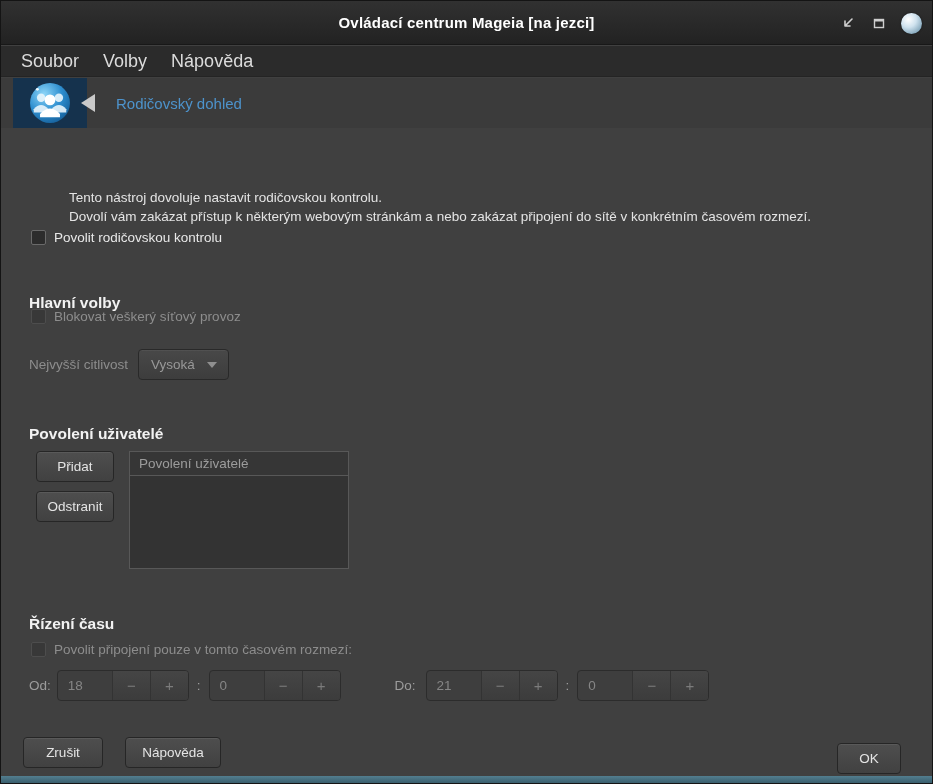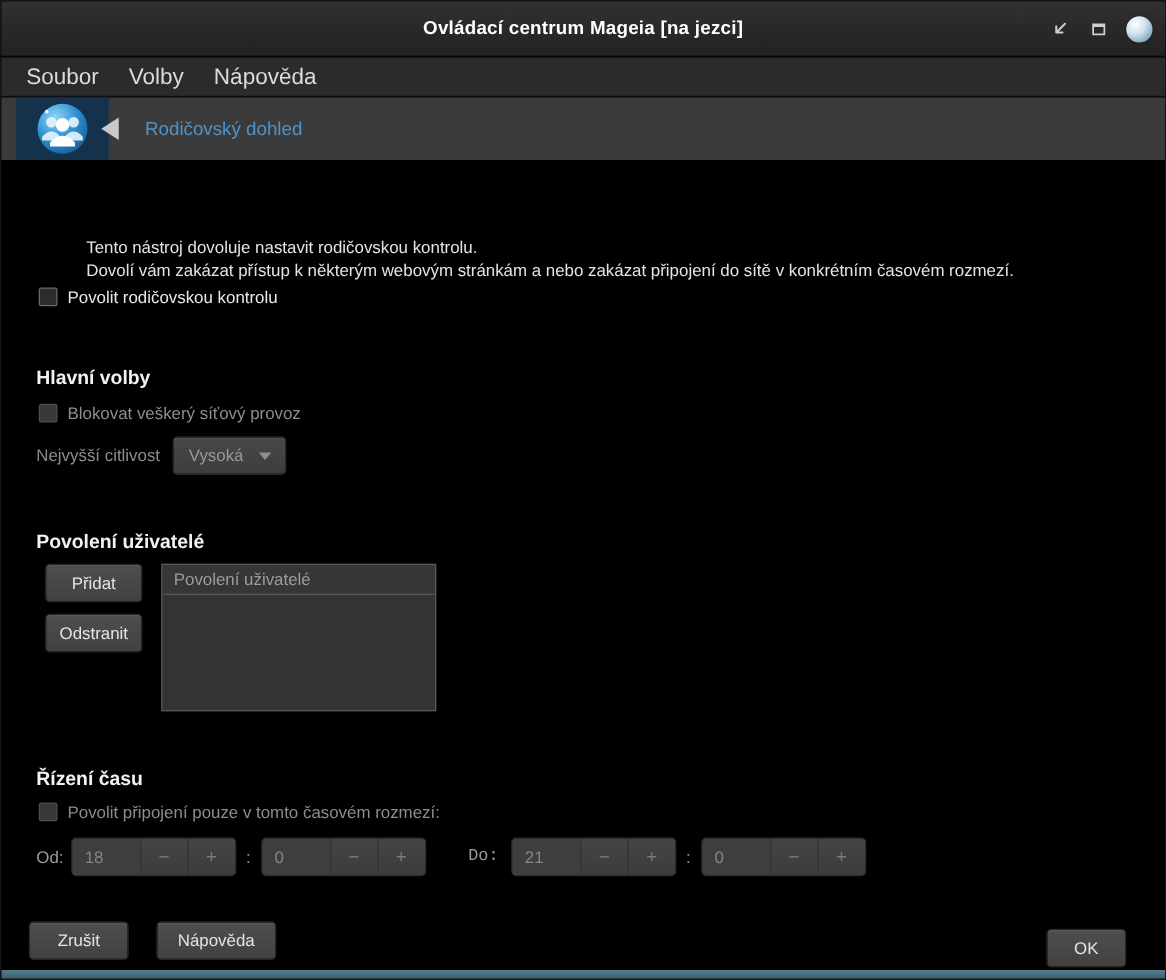--- a/index.html
+++ b/index.html
@@ -1,21 +1,21 @@
 <!DOCTYPE html>
 <html><head>
 <meta charset="utf-8">
 <style>
   * { box-sizing: border-box; margin: 0; padding: 0; }
   html,body { background:#1d1d1d; }
   body { font-family:"Liberation Sans", sans-serif; }
 
   .window {
     position:relative; width:933px; height:784px;
-    background:#000000; border:1px solid #141414; overflow:hidden;
+    background:#404040; border:1px solid #141414; overflow:hidden;
   }
 
   
   .titlebar {
     position:absolute; top:0; left:0; right:0; height:44px;
     background:linear-gradient(#313131,#222222);
     border-bottom:1px solid #181818;
   }
   .titlebar .title {
     position:absolute; inset:0; display:flex; align-items:center; justify-content:center;
@@ -204,21 +204,21 @@
     <div>Dovolí vám zakázat přístup k některým webovým stránkám a nebo zakázat připojení do sítě v konkrétním časovém rozmezí.</div>
   </div>
 
   <div class="abs cb-row" style="top:229px; left:30px;">
     <span class="checkbox"></span>
     <span class="label">Povolit rodičovskou kontrolu</span>
   </div>
 
   <div class="abs section-heading" style="top:293px; left:28px;">Hlavní volby</div>
 
-  <div class="abs cb-row disabled" style="top:322px; left:30px;">
+  <div class="abs cb-row disabled" style="top:308px; left:30px;">
     <span class="checkbox"></span>
     <span class="label">Blokovat veškerý síťový provoz</span>
   </div>
 
   <div class="abs" style="top:348px; left:28px; display:flex; align-items:center;">
     <span class="muted" style="font-size:13.5px;">Nejvyšší citlivost</span>
     <span class="dropdown">
       <span>Vysoká</span>
       <span class="caret"></span>
     </span>
@@ -253,21 +253,21 @@
     </span>
 
     <span class="colon">:</span>
 
     <span class="spin">
       <span class="val">0</span>
       <span class="seg">−</span>
       <span class="seg">+</span>
     </span>
 
-    <span class="time-label" style="margin-left:28px; margin-right:4px;font-family:Liberation Mono, monospace;">Do:</span>
+    <span class="time-label" style="margin-left:48px; margin-right:4px;">Do:</span>
 
     <span class="spin">
       <span class="val">21</span>
       <span class="seg">−</span>
       <span class="seg">+</span>
     </span>
 
     <span class="colon">:</span>
 
     <span class="spin">

